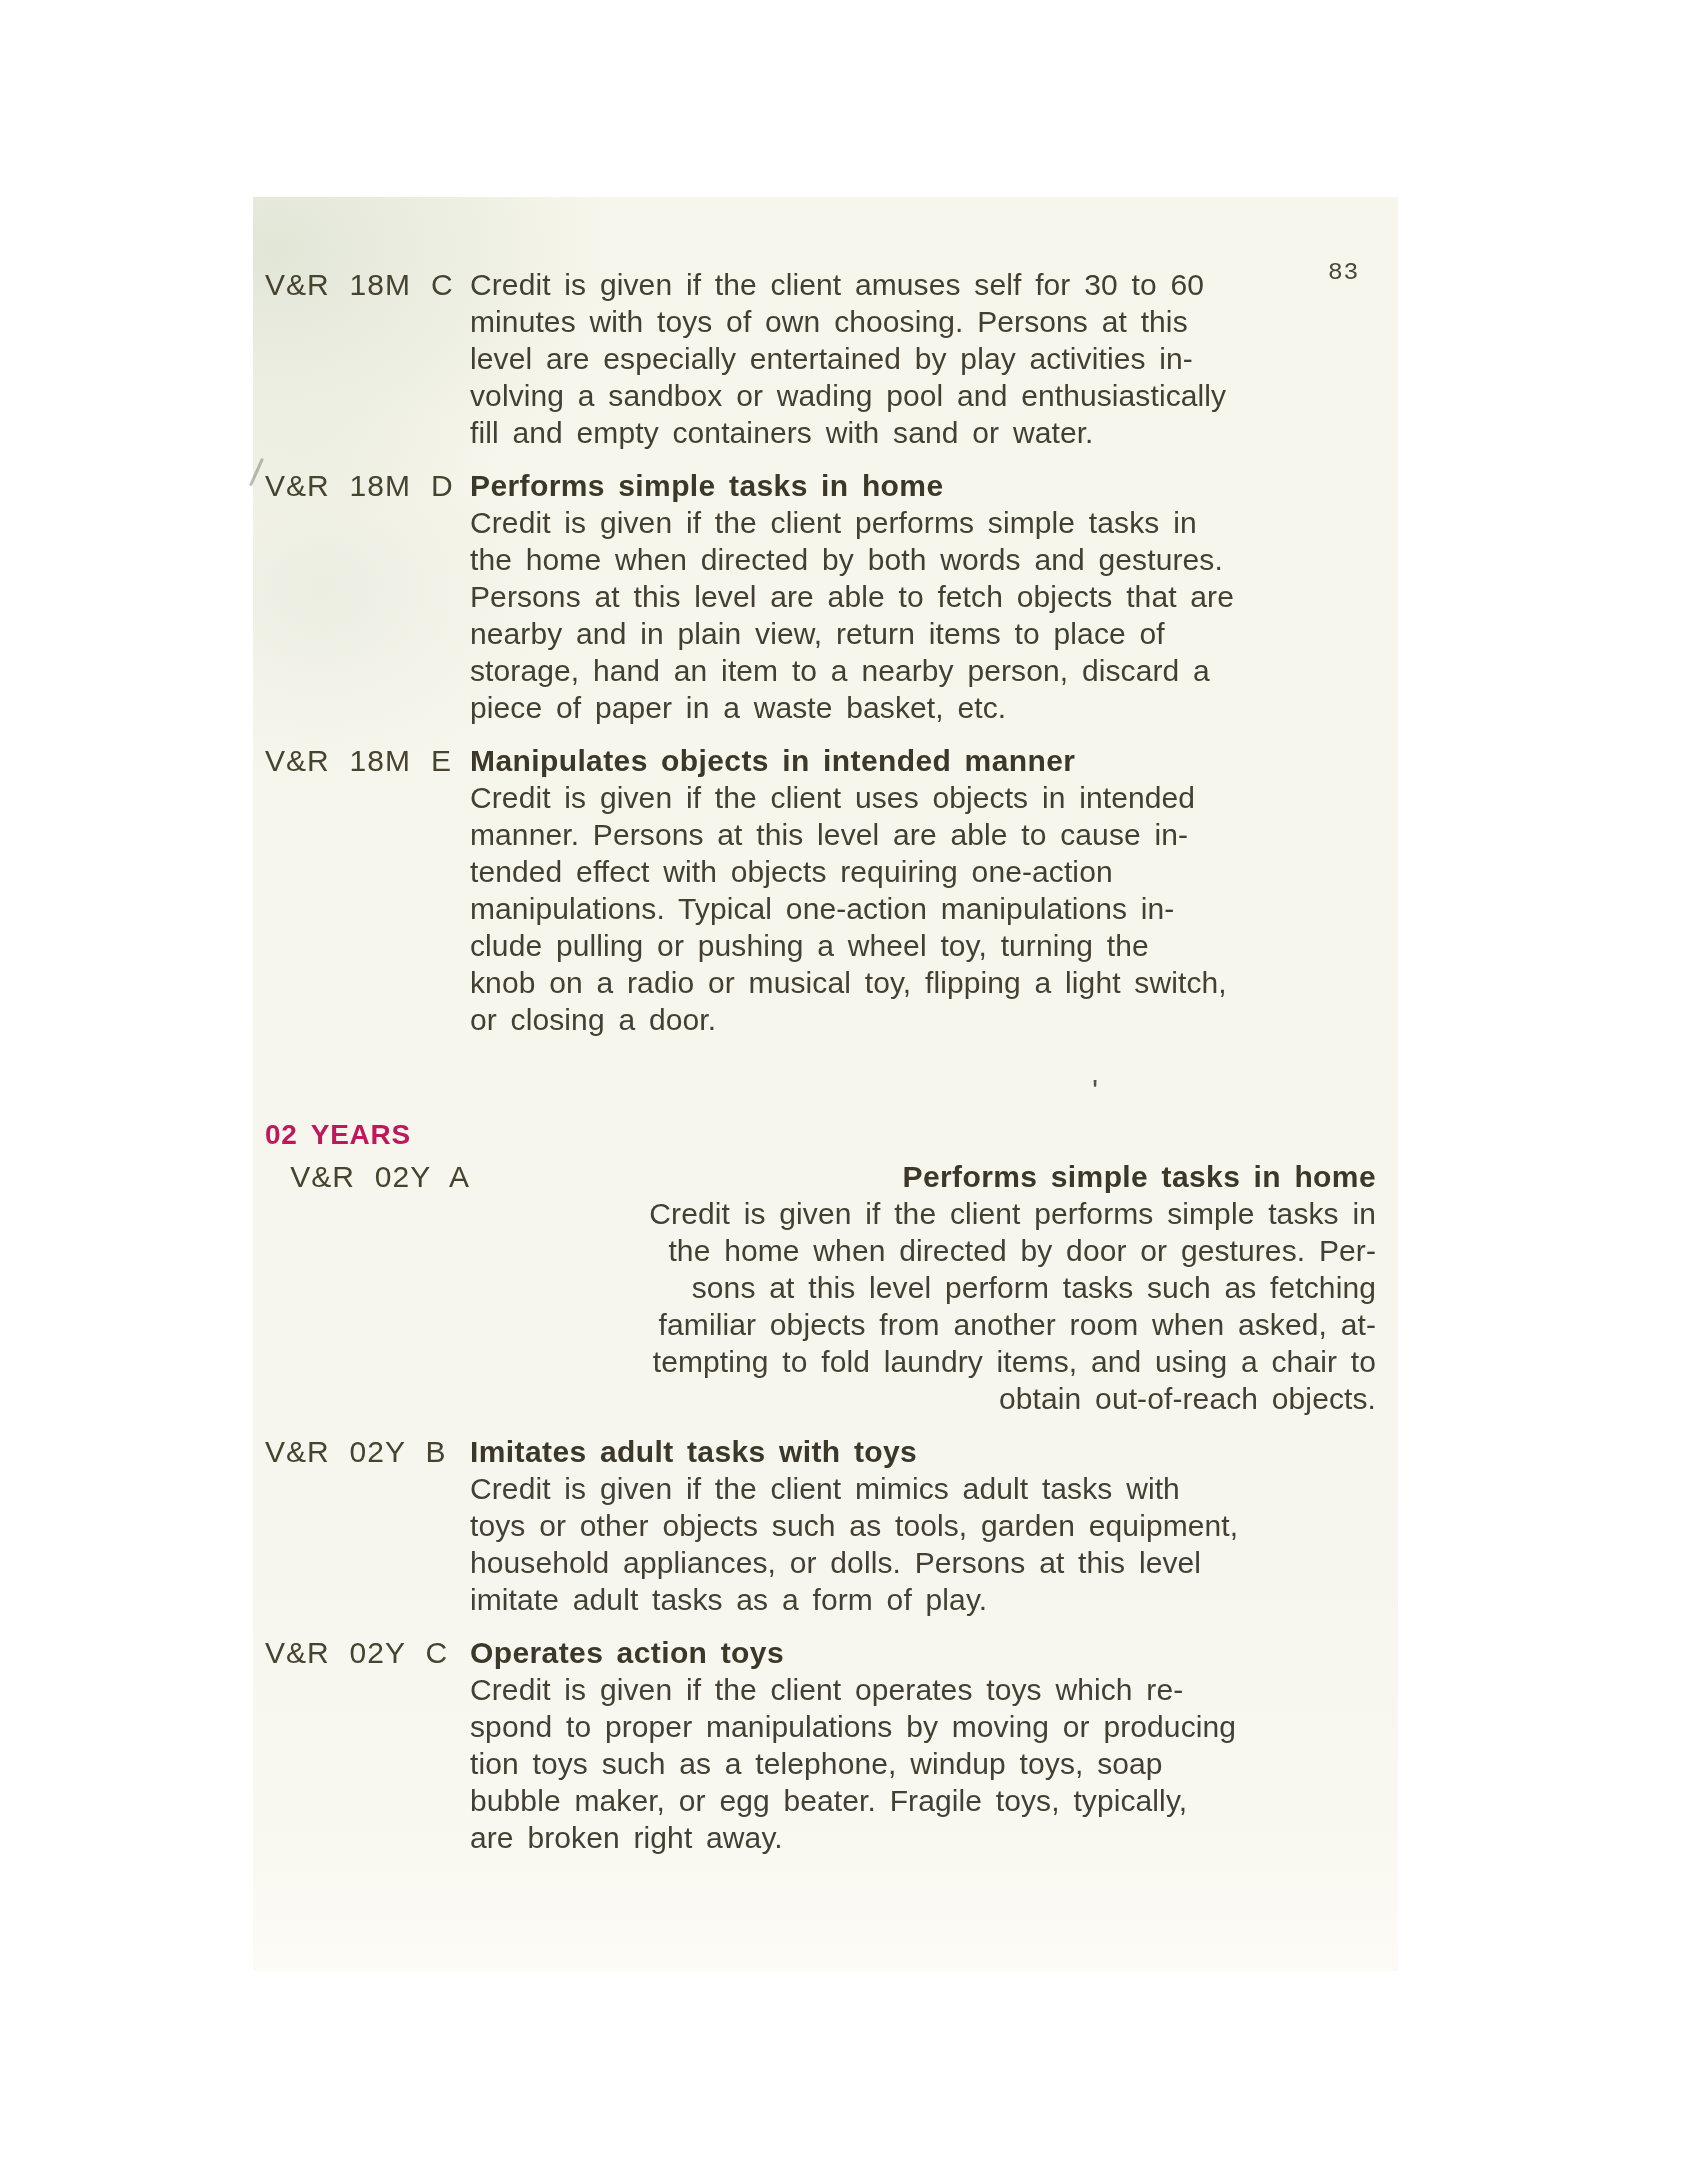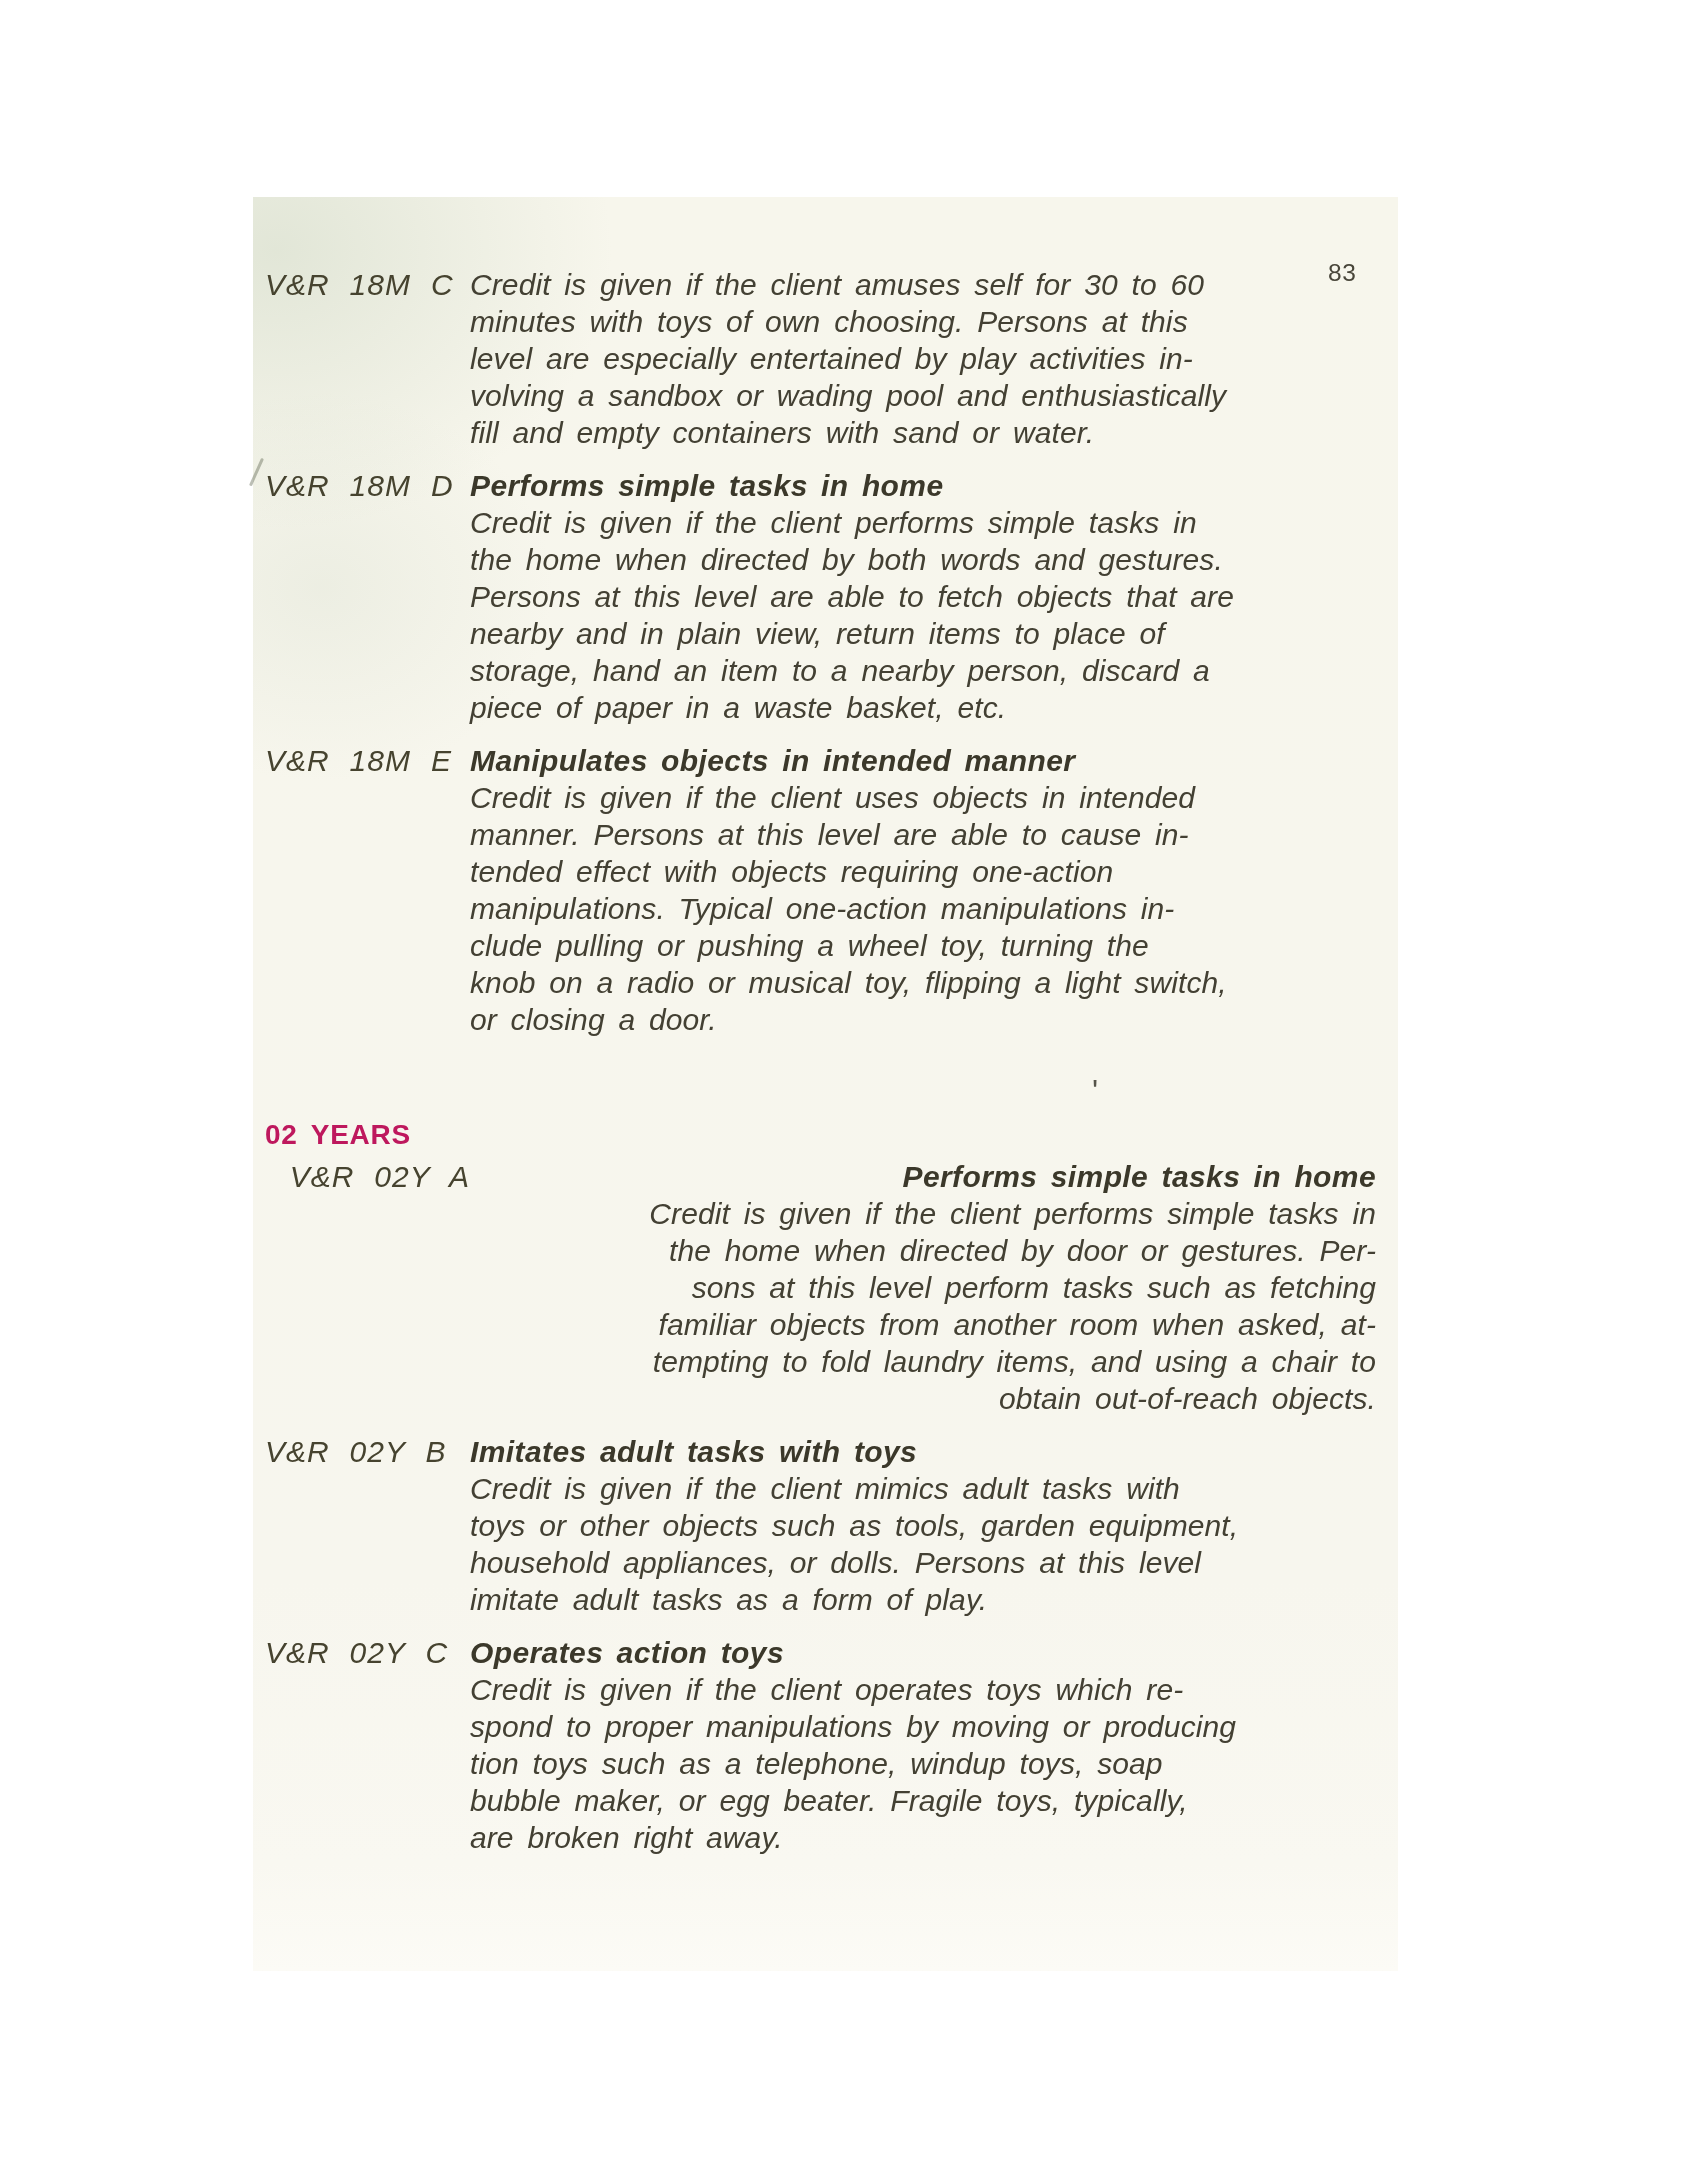--- a/index.html
+++ b/index.html
@@ -30,21 +30,20 @@
     position: absolute;
     left: 265px;
     top: 266px;
     width: 1111px;
     color: #413e31;
   }
   .row {
     display: flex;
     align-items: flex-start;
     margin-top: 16px;
-    font-style: italic;
   }
   .row:first-child {
     margin-top: 0;
   }
   .item-label {
     flex: 0 0 205px;
     font-size: 30px;
     line-height: 37px;
     color: #46432f;
     letter-spacing: 1px;
@@ -85,20 +84,21 @@
     margin-top: 5.3px;
     text-align: right;
   }
   .page-number {
     position: absolute;
     left: 1328px;
     top: 259px;
     font-size: 24.5px;
     color: #49463a;
     letter-spacing: 0.7px;
+    font-family: Liberation Mono, monospace;
   }
   .stray-tick {
     position: absolute;
     left: 1092px;
     top: 1073px;
     font-size: 32px;
     color: #3a382e;
     opacity: 0.85;
   }
   .scan-scratch {

